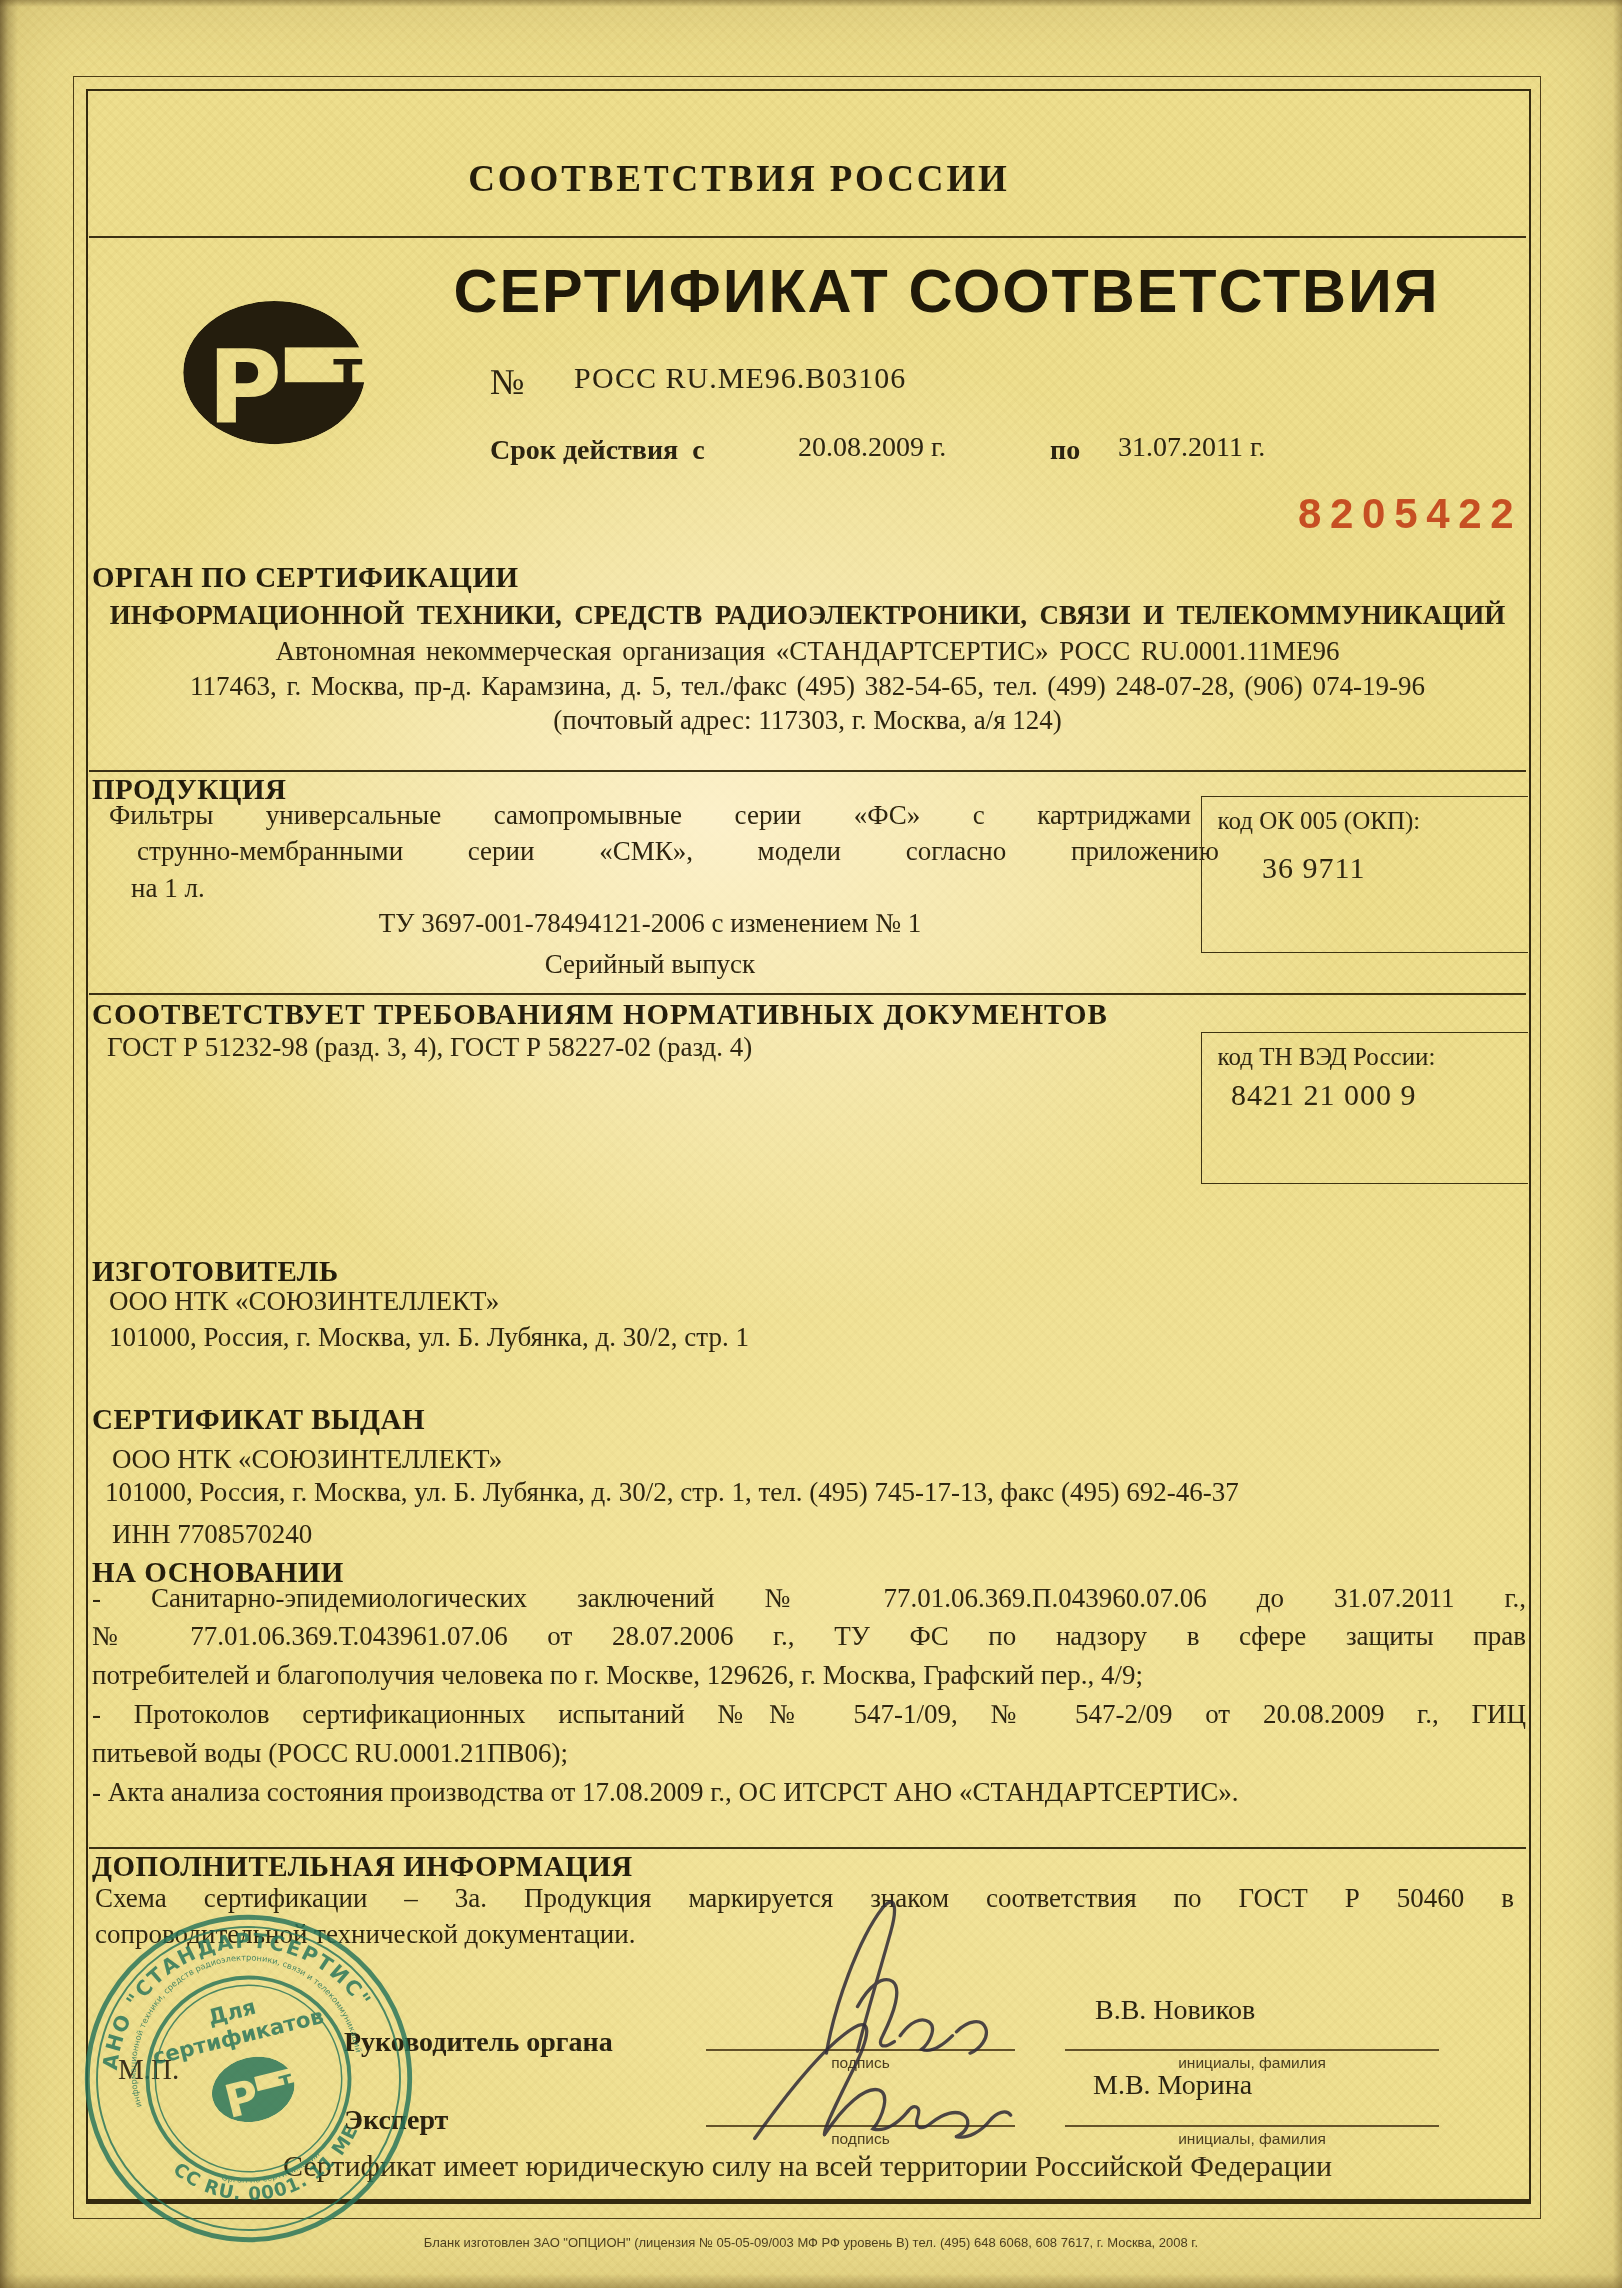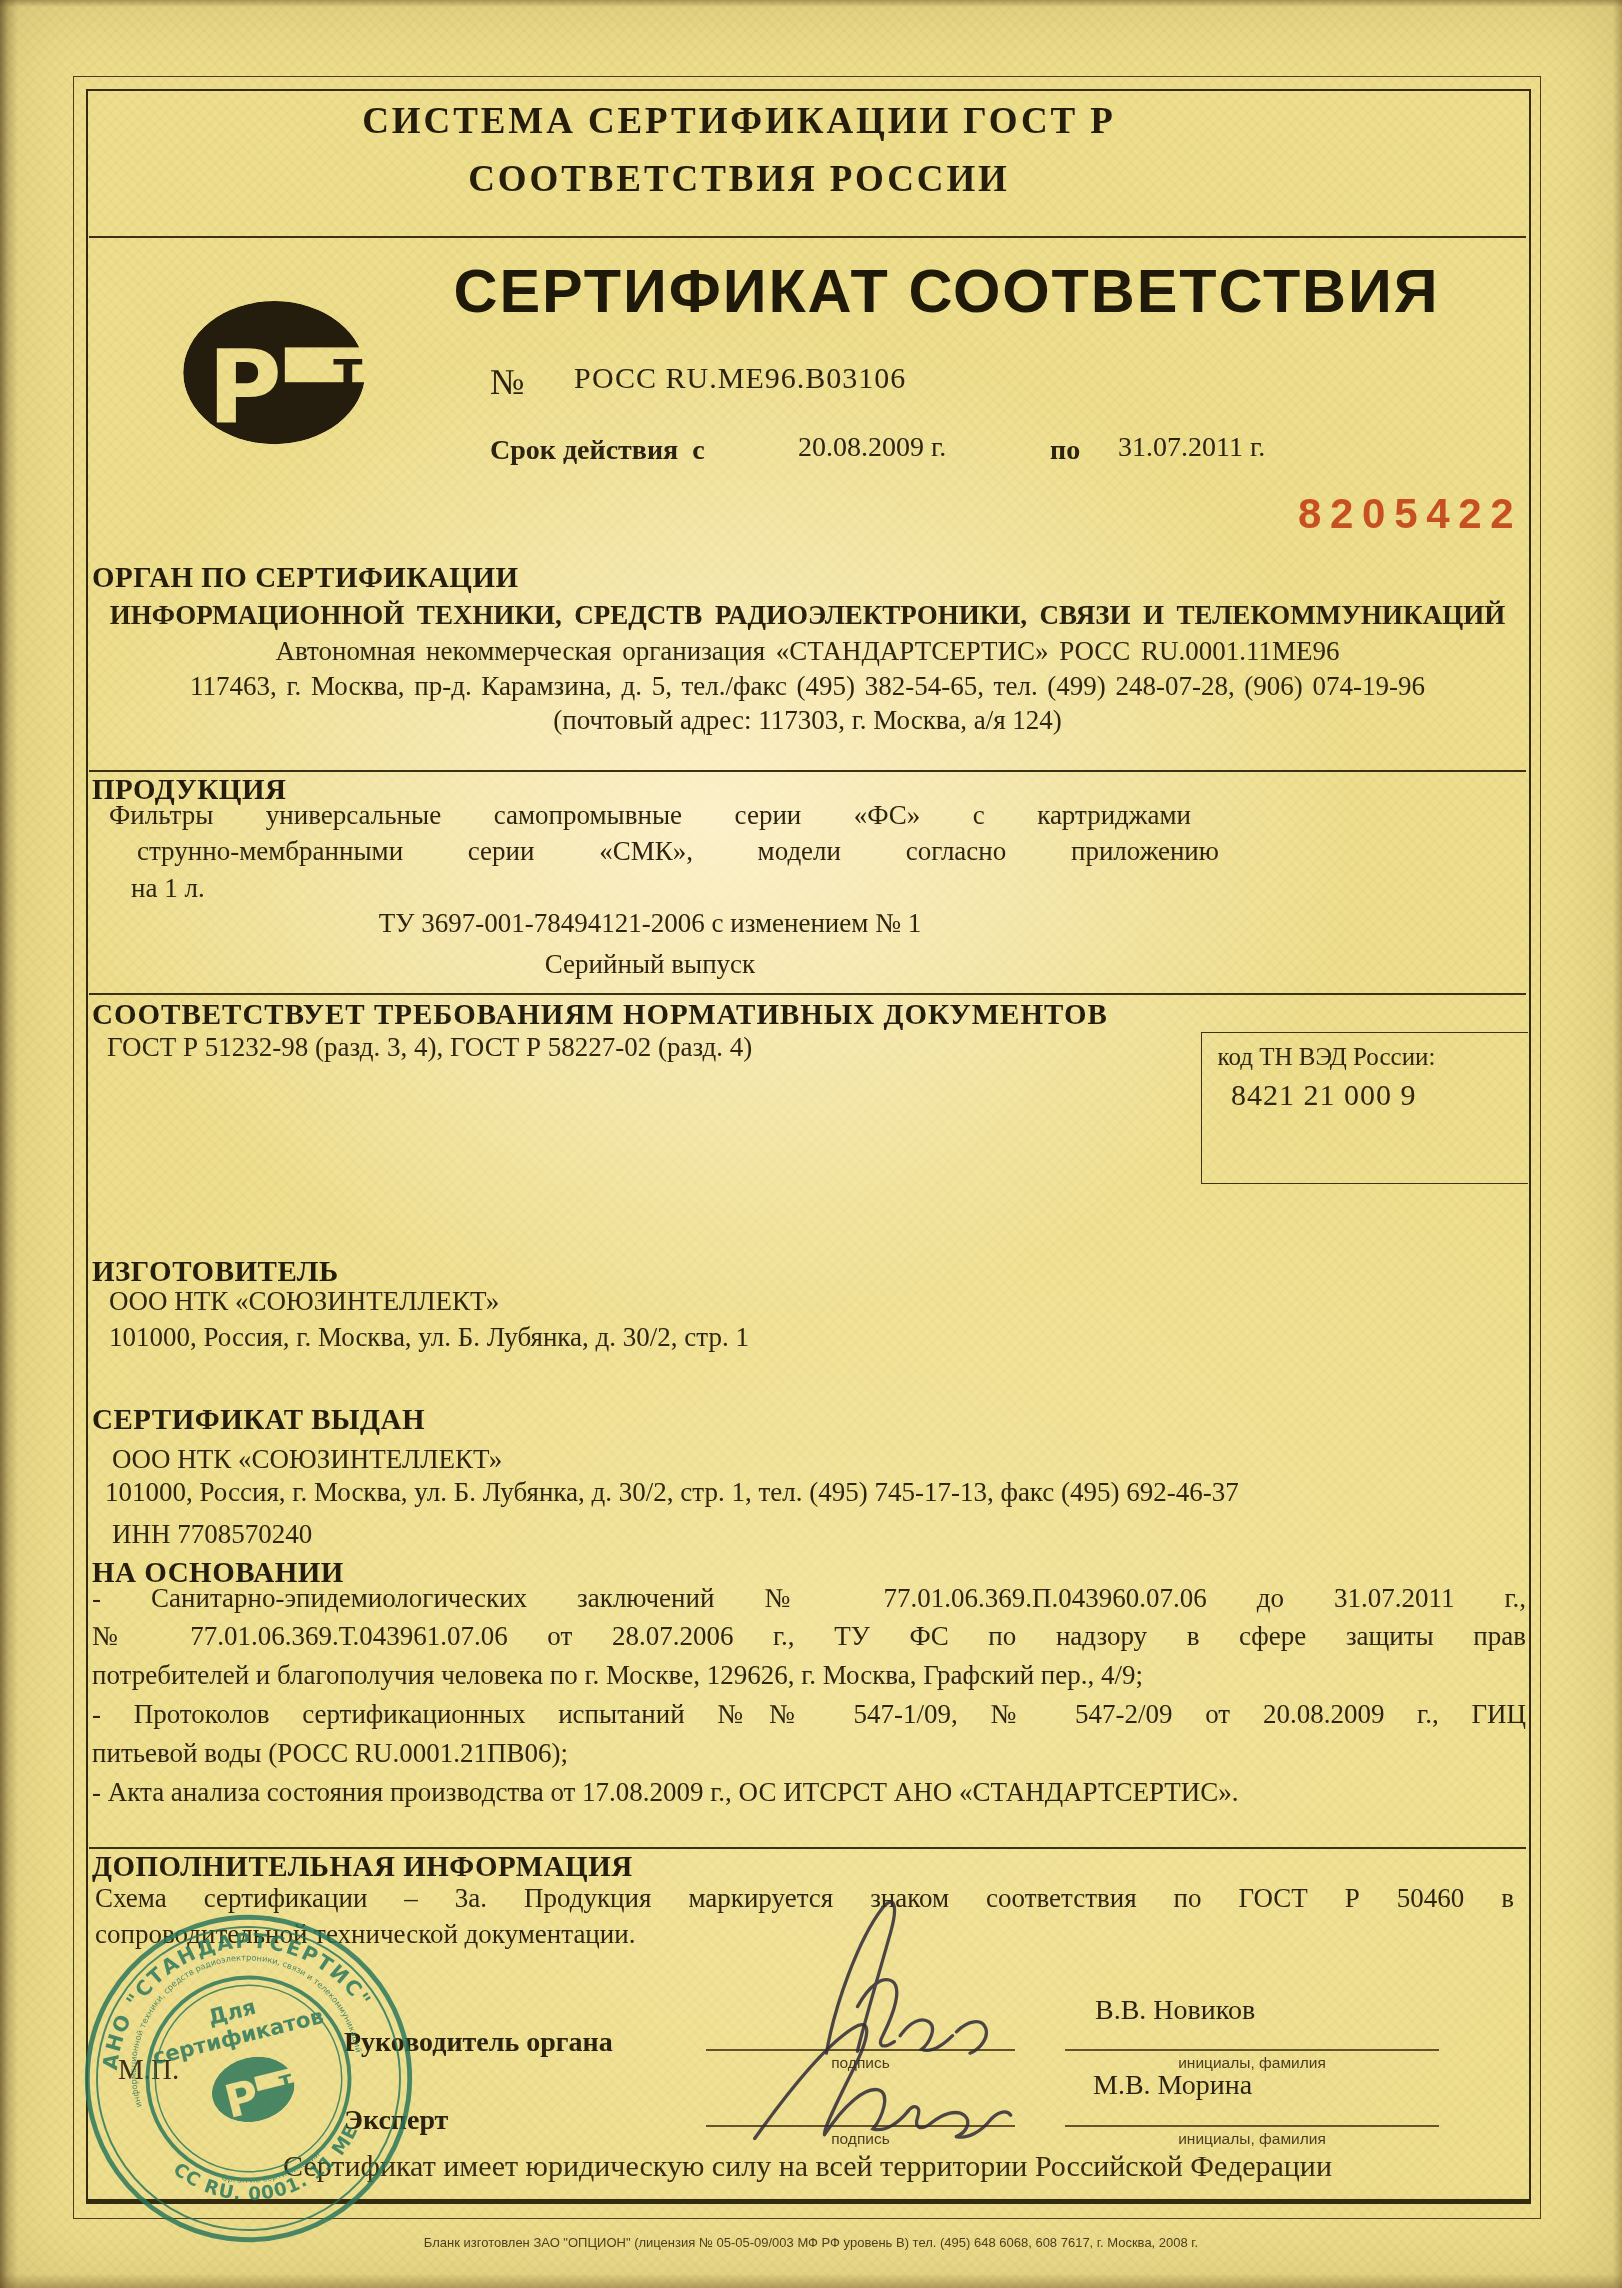--- a/index.html
+++ b/index.html
@@ -35,21 +35,20 @@
   .z2{z-index:2;}
 </style>
 </head>
 <body>
 
 <div id="page">
 
   <div class="abs outer-border"></div>
   <div class="abs inner-border"></div>
 
-  <div class="abs hdr ctr" style="left:89px;top:99px;width:1300px;">СИСТЕМА СЕРТИФИКАЦИИ ГОСТ Р</div>
   <div class="abs hdr ctr" style="left:89px;top:157px;width:1300px;">СООТВЕТСТВИЯ РОССИИ</div>
   <div class="abs rule" style="top:236px;"></div>
 
   <svg class="abs z2" style="left:180px;top:299px;" width="199" height="150" viewBox="0 0 205 155">
     <defs>
       <mask id="m1">
         <ellipse cx="97" cy="76" rx="94" ry="74" fill="#ffffff"></ellipse>
         <rect x="108" y="50" width="100" height="36" fill="#000000"></rect>
         <text x="28" y="128" font-family="DejaVu Sans, sans-serif" font-weight="bold" font-size="105" fill="#000000">Р</text>
       </mask>
@@ -74,20 +73,24 @@
   <div class="abs ctr t27" style="left:89px;top:705px;width:1437px;z-index:2;">(почтовый адрес: 117303, г. Москва, а/я 124)</div>
 
   <div class="abs rule" style="top:770px;"></div>
 
   <div class="abs heading" style="left:92px;top:773px;">ПРОДУКЦИЯ</div>
   <div class="abs t28 jline" style="left:109px;top:800px;width:1082px;z-index:2;">Фильтры универсальные самопромывные серии «ФС» с картриджами</div>
   <div class="abs t28 jline" style="left:109px;top:836px;width:1082px;z-index:2;margin-left:28px;">струнно-мембранными серии «СМК», модели согласно приложению</div>
   <div class="abs t28" style="left:109px;top:873px;width:1082px;z-index:2;margin-left:22px;">на 1 л.</div>
   <div class="abs ctr t28" style="left:109px;top:908px;width:1082px;z-index:2;">ТУ 3697-001-78494121-2006 с изменением № 1</div>
   <div class="abs ctr t28" style="left:109px;top:949px;width:1082px;z-index:2;">Серийный выпуск</div>
+  <div class="abs codebox" style="left:1201px;top:796px;width:327px;height:157px;">
+    <div class="abs" style="left:15.5px;top:9.7px;font-size:25px;color:#2e250f;">код ОК 005 (ОКП):</div>
+    <div class="abs" style="left:60px;top:54px;font-size:30px;color:#2e250f;letter-spacing:1px;">36 9711</div>
+  </div>
 
   <div class="abs rule" style="top:993px;"></div>
 
   <div class="abs heading" style="left:92px;top:998px;letter-spacing:1px;">СООТВЕТСТВУЕТ ТРЕБОВАНИЯМ НОРМАТИВНЫХ ДОКУМЕНТОВ</div>
   <div class="abs t28" style="left:107px;top:1032px;z-index:2;">ГОСТ Р 51232-98 (разд. 3, 4), ГОСТ Р 58227-02 (разд. 4)</div>
   <div class="abs codebox" style="left:1201px;top:1032px;width:327px;height:152px;">
     <div class="abs" style="left:15.5px;top:9.7px;font-size:25px;color:#2e250f;">код ТН ВЭД России:</div>
     <div class="abs" style="left:29px;top:45px;font-size:30px;color:#2e250f;letter-spacing:1px;">8421 21 000 9</div>
   </div>
 

